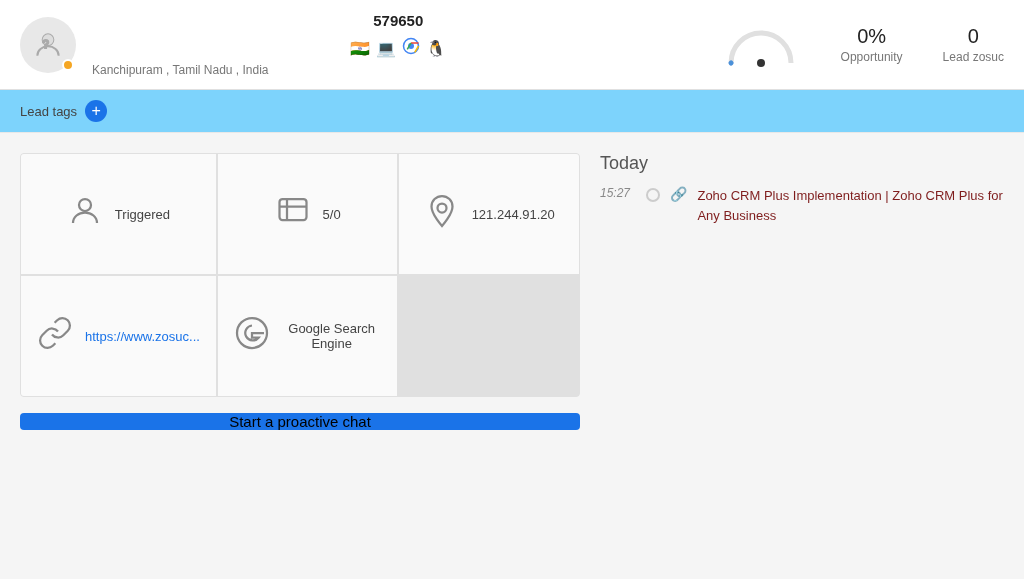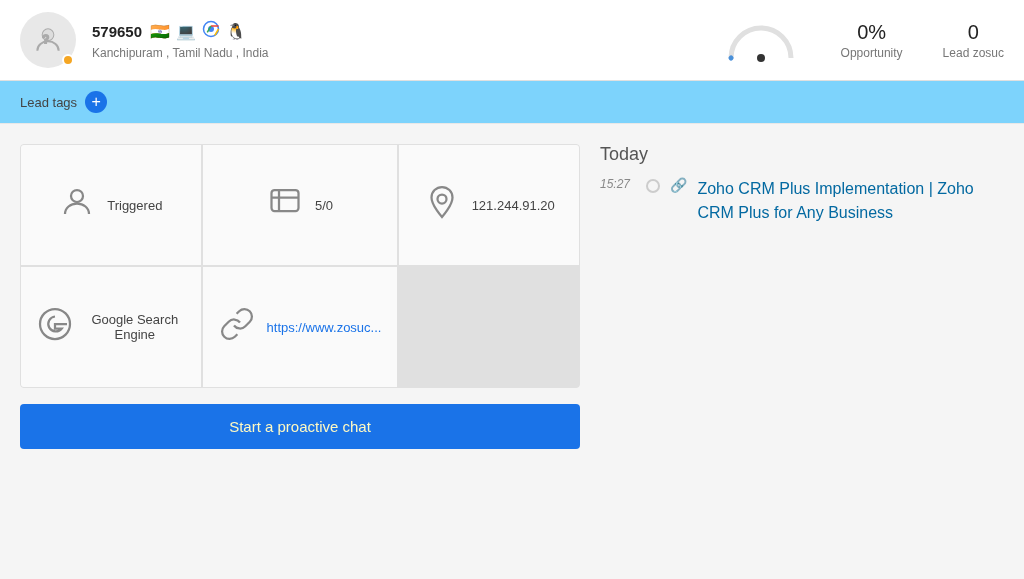--- a/index.html
+++ b/index.html
@@ -59,20 +59,21 @@
     }
 
     .user-id-row {
       display: flex;
       align-items: center;
       gap: 8px;
       font-weight: 600;
       font-size: 15px;
       color: #222;
       margin-bottom: 4px;
+      flex-direction: column;
     }
 
     .flag-icons {
       display: flex;
       gap: 6px;
       align-items: center;
     }
 
     .flag-icon {
       font-size: 16px;
@@ -214,23 +215,22 @@
 
     .info-cell-link {
       font-size: 13px;
       color: #1a73e8;
       text-decoration: none;
       text-align: center;
     }
 
     .proactive-btn {
       width: 100%;
-      padding: 14px;
       background: #1a73e8;
-      color: #fef9c3;
+      color: #000000;
       border: none;
       border-radius: 4px;
       font-size: 15px;
       cursor: pointer;
       font-weight: 500;
     }
 
     .right-panel {
       flex: 1;
       display: flex;
@@ -267,22 +267,22 @@
       margin-top: 2px;
     }
 
     .activity-link-icon {
       font-size: 14px;
       color: #888;
       flex-shrink: 0;
     }
 
     .activity-text {
-      font-size: 16px;
-      color: #0369a1;
+      font-size: 13px;
+      color: #7f1d1d;
       line-height: 1.5;
     }
 
     .gauge-dot {
       fill: #333;
     }
 
     .gauge-arc-bg {
       fill: none;
       stroke: #e0e0e0;
@@ -390,36 +390,36 @@
           <svg viewBox="0 0 24 24">
             <circle cx="12" cy="10" r="3"></circle>
             <path d="M12 2C8.13 2 5 5.13 5 9c0 5.25 7 13 7 13s7-7.75 7-13c0-3.87-3.13-7-7-7z"></path>
           </svg>
         </div>
         <span class="info-cell-label">121.244.91.20</span>
       </div>
 
       <div class="info-cell">
         <div class="info-cell-icon">
+          <svg viewBox="0 0 24 24">
+            <path d="M10 13a5 5 0 007.54.54l3-3a5 5 0 00-7.07-7.07l-1.72 1.71"></path>
+            <path d="M14 11a5 5 0 00-7.54-.54l-3 3a5 5 0 007.07 7.07l1.71-1.71"></path>
+          </svg>
+        </div>
+        <a class="info-cell-link" href="#">https://www.zosuc...</a>
+      </div>
+
+      <div class="info-cell">
+        <div class="info-cell-icon">
           <svg viewBox="0 0 24 24" width="36" height="36">
             <circle cx="12" cy="12" r="10" fill="none" stroke="#888" stroke-width="1.5"></circle>
             <path d="M20 12 H12 V15 H16.5 A5 5 0 1 1 12 7" fill="none" stroke="#888" stroke-width="1.5"></path>
           </svg>
         </div>
         <span class="info-cell-label">Google Search Engine</span>
-      </div>
-
-      <div class="info-cell">
-        <div class="info-cell-icon">
-          <svg viewBox="0 0 24 24">
-            <path d="M10 13a5 5 0 007.54.54l3-3a5 5 0 00-7.07-7.07l-1.72 1.71"></path>
-            <path d="M14 11a5 5 0 00-7.54-.54l-3 3a5 5 0 007.07 7.07l1.71-1.71"></path>
-          </svg>
-        </div>
-        <a class="info-cell-link" href="#">https://www.zosuc...</a>
       </div>
 
     </div>
 
     <button class="proactive-btn">Start a proactive chat</button>
   </div>
 
   <div class="right-panel">
     <div class="activity-section-label">Today</div>
 

